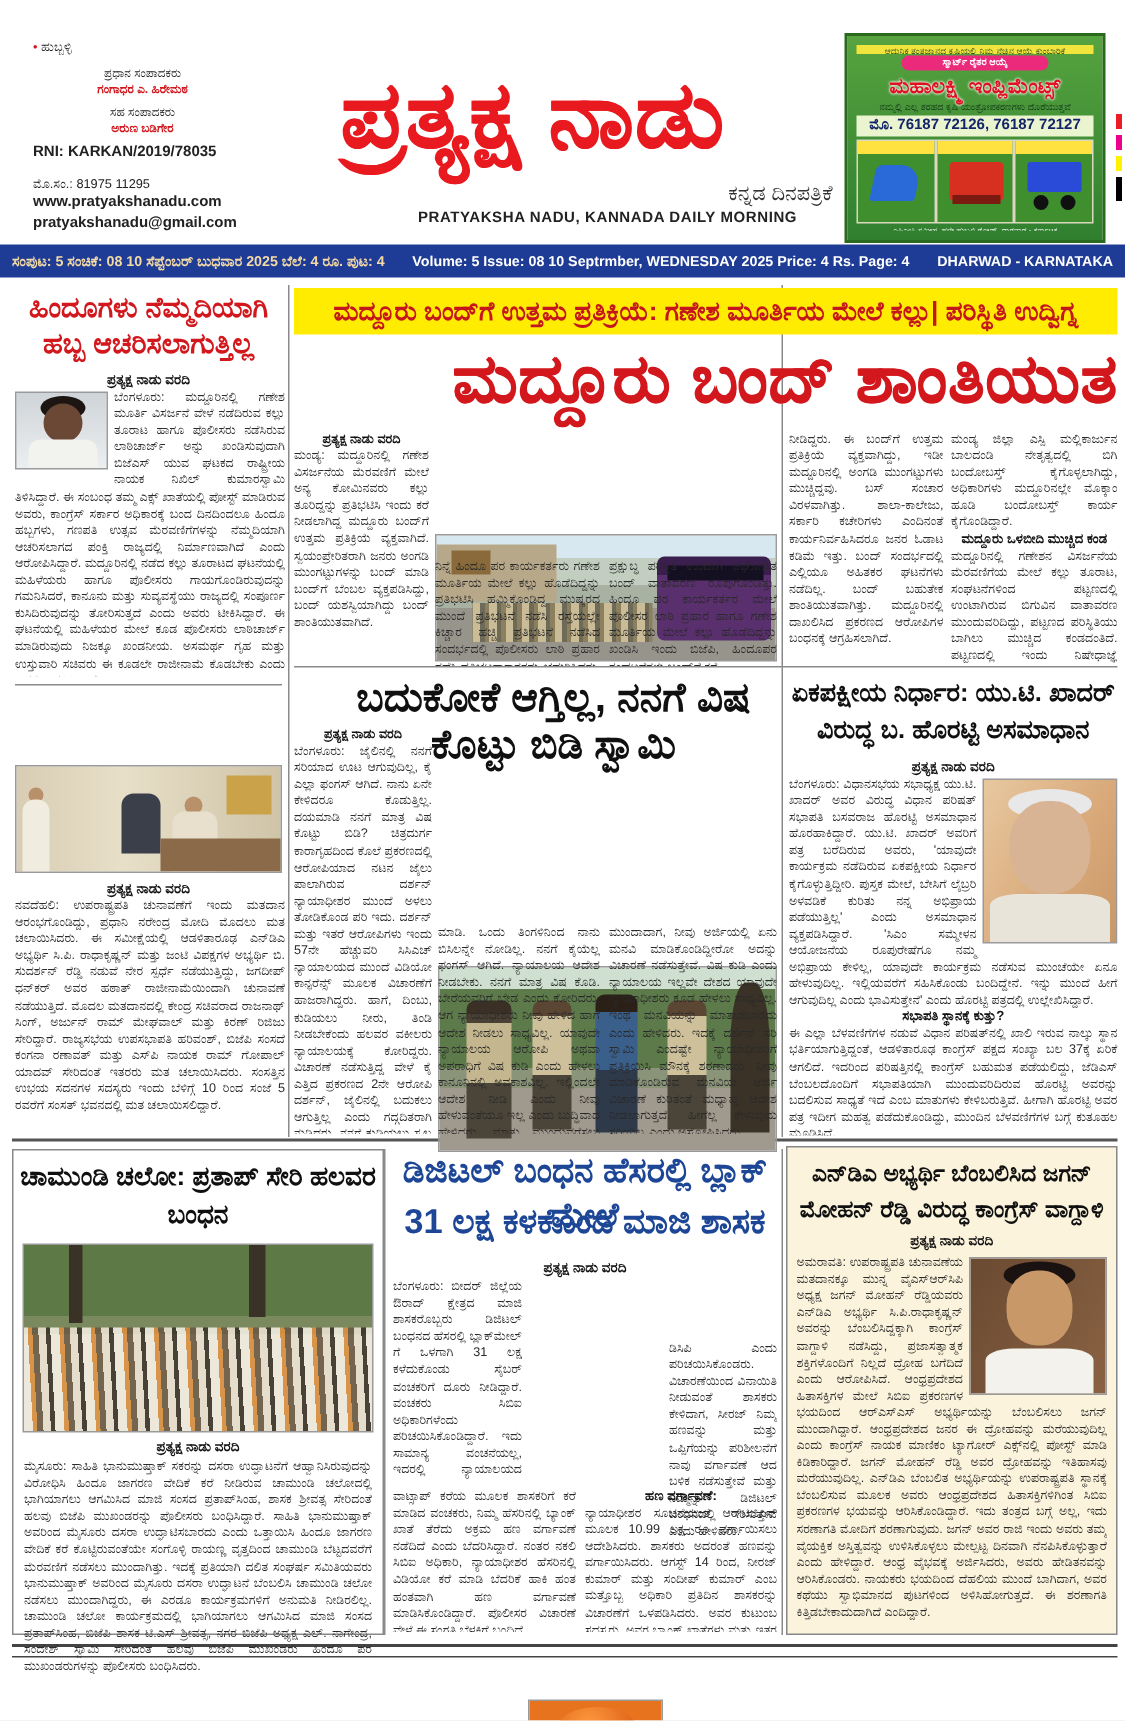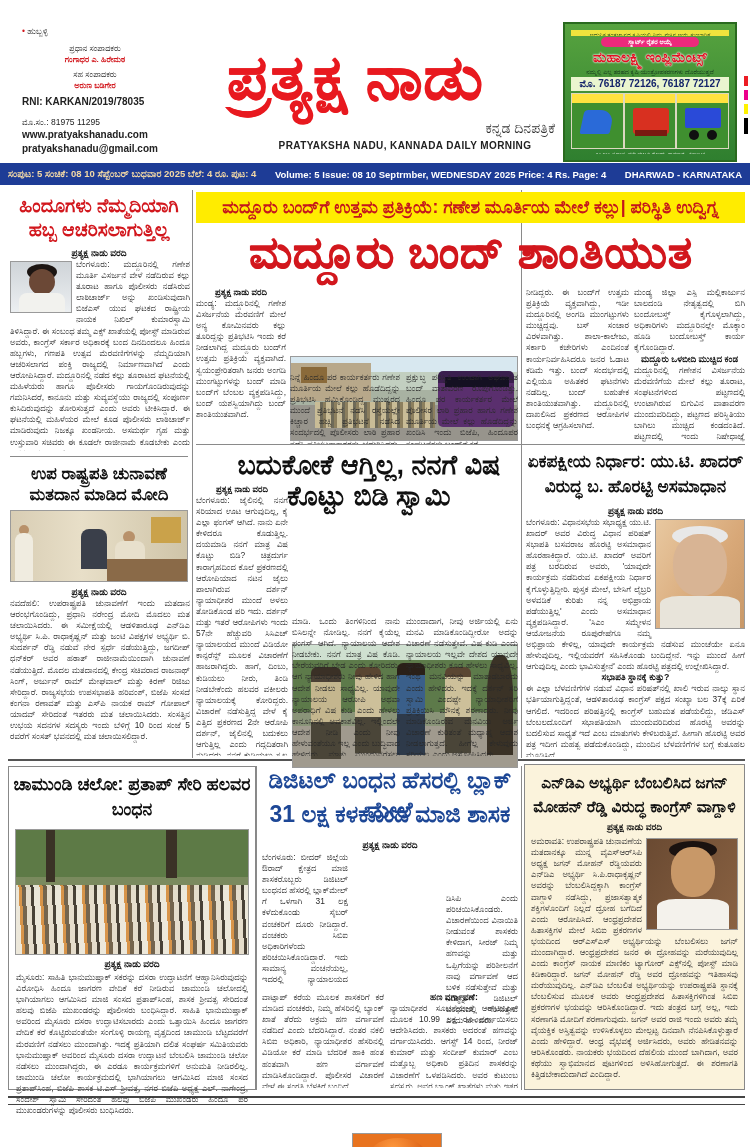--- a/index.html
+++ b/index.html
@@ -38,21 +38,21 @@
   .ad-foot{color:#fff;font-size:5.3px;text-align:center;line-height:9px;height:9px;overflow:hidden;}
   
   .ph{position:relative;overflow:hidden;border:1px solid #9a9a9a;box-sizing:border-box;}
   .ph i{position:absolute;display:block;}
   .float-r{float:right;margin:2px 0 2px 4px;}
   .float-l{float:left;margin:2px 4px 2px 0;}
   
   .hl-red-sm{font-size:19px;line-height:1.25;font-weight:800;color:#d2171d;text-align:center;}
   .hl-blk{font-weight:800;color:#101010;text-align:center;}
   .kicker{background:#ffec00;color:#c4161c;font-weight:800;font-size:17.5px;text-align:center;line-height:31px;}
-  .main-hl{font-size:45px;font-weight:800;color:#d2171d;text-align:center;letter-spacing:1px;
+  .main-hl{font-size:45px;font-weight:800;color:#d2171d;text-align:right;letter-spacing:1px;
            text-shadow:1px 0 #d2171d;}
   .hl-blue{font-size:23px;line-height:1.3;font-weight:800;color:#1d4796;text-align:center;}
   .subhead{font-weight:bold;font-size:8.8px;text-align:center;color:#111;}
   .boxed{border:1px solid #888;box-sizing:border-box;}
   .cream{background:#fbf3dc;}
 </style>
 </head>
 <body>
 
 <div class="page">
@@ -123,21 +123,20 @@
   <div class="abs body-txt j" style="left:10px;top:259px;width:180px;height:192px;overflow:hidden;">
     <span class="ph float-l" style="width:62px;height:52px;background:linear-gradient(#cfd4d8,#eceff1);">
       <i style="left:16px;top:2px;width:30px;height:16px;background:#1c1512;border-radius:50%;"></i>
       <i style="left:18px;top:7px;width:26px;height:26px;background:#6b4836;border-radius:50%;"></i>
       <i style="left:8px;top:31px;width:46px;height:21px;background:#f2f2ee;border-radius:8px 8px 0 0;"></i>
     </span>
     <span>ಬೆಂಗಳೂರು: ಮದ್ದೂರಿನಲ್ಲಿ ಗಣೇಶ ಮೂರ್ತಿ ವಿಸರ್ಜನೆ ವೇಳೆ ನಡೆದಿರುವ ಕಲ್ಲು ತೂರಾಟ ಹಾಗೂ ಪೊಲೀಸರು ನಡೆಸಿರುವ ಲಾಠಿಚಾರ್ಜ್ ಅನ್ನು ಖಂಡಿಸುವುದಾಗಿ ಬಿಜೆಎಸ್ ಯುವ ಘಟಕದ ರಾಷ್ಟ್ರೀಯ ನಾಯಕ ನಿಖಿಲ್ ಕುಮಾರಸ್ವಾಮಿ ತಿಳಿಸಿದ್ದಾರೆ. ಈ ಸಂಬಂಧ ತಮ್ಮ ಎಕ್ಸ್ ಖಾತೆಯಲ್ಲಿ ಪೋಸ್ಟ್ ಮಾಡಿರುವ ಅವರು, ಕಾಂಗ್ರೆಸ್ ಸರ್ಕಾರ ಅಧಿಕಾರಕ್ಕೆ ಬಂದ ದಿನದಿಂದಲೂ ಹಿಂದೂ ಹಬ್ಬಗಳು, ಗಣಪತಿ ಉತ್ಸವ ಮೆರವಣಿಗೆಗಳನ್ನು ನೆಮ್ಮದಿಯಾಗಿ ಆಚರಿಸಲಾಗದ ಪಂಕ್ತಿ ರಾಜ್ಯದಲ್ಲಿ ನಿರ್ಮಾಣವಾಗಿದೆ ಎಂದು ಆರೋಪಿಸಿದ್ದಾರೆ. ಮದ್ದೂರಿನಲ್ಲಿ ನಡೆದ ಕಲ್ಲು ತೂರಾಟದ ಘಟನೆಯಲ್ಲಿ ಮಹಿಳೆಯರು ಹಾಗೂ ಪೊಲೀಸರು ಗಾಯಗೊಂಡಿರುವುದನ್ನು ಗಮನಿಸಿದರೆ, ಕಾನೂನು ಮತ್ತು ಸುವ್ಯವಸ್ಥೆಯು ರಾಜ್ಯದಲ್ಲಿ ಸಂಪೂರ್ಣ ಕುಸಿದಿರುವುದನ್ನು ತೋರಿಸುತ್ತದೆ ಎಂದು ಅವರು ಟೀಕಿಸಿದ್ದಾರೆ. ಈ ಘಟನೆಯಲ್ಲಿ ಮಹಿಳೆಯರ ಮೇಲೆ ಕೂಡ ಪೊಲೀಸರು ಲಾಠಿಚಾರ್ಜ್ ಮಾಡಿರುವುದು ನಿಜಕ್ಕೂ ಖಂಡನೀಯ. ಅಸಮರ್ಥ ಗೃಹ ಮತ್ತು ಉಸ್ತುವಾರಿ ಸಚಿವರು ಈ ಕೂಡಲೇ ರಾಜೀನಾಮೆ ಕೊಡಬೇಕು ಎಂದು ಅವರು ಆಗ್ರಹಿಸಿದ್ದಾರೆ.</span>
   </div>
   <div class="abs rule" style="left:10px;top:456px;width:178px;height:1px;"></div>
 
-  <div class="abs hl-blk" style="left:8px;top:463px;width:182px;font-size:16.5px;line-height:1.3;">ಉಪ ರಾಷ್ಟ್ರಪತಿ ಚುನಾವಣೆ ಮತದಾನ ಮಾಡಿದ ಮೋದಿ</div>
   <div class="abs ph" style="left:10px;top:510px;width:178px;height:72px;background:linear-gradient(90deg,#d8cdb4,#e8dfc8 40%,#cfc4a8);">
     <i style="left:8px;top:14px;width:10px;height:10px;background:#b8916a;border-radius:50%;"></i>
     <i style="left:4px;top:22px;width:18px;height:48px;background:#f0ece0;border-radius:8px 8px 0 0;"></i>
     <i style="left:70px;top:18px;width:26px;height:40px;background:#3a3f4a;border-radius:8px 8px 0 0;"></i>
     <i style="left:112px;top:20px;width:12px;height:12px;background:#b8916a;border-radius:50%;"></i>
     <i style="left:104px;top:30px;width:30px;height:40px;background:#e8e0cc;border-radius:8px 8px 0 0;"></i>
     <i style="left:96px;bottom:0;width:82px;height:22px;background:#8a6a48;"></i>
     <i style="left:140px;top:6px;width:30px;height:26px;background:#caa24a;"></i>
   </div>
   <div class="abs byline" style="left:8px;top:587px;width:182px;">ಪ್ರತ್ಯಕ್ಷ ನಾಡು ವರದಿ</div>

